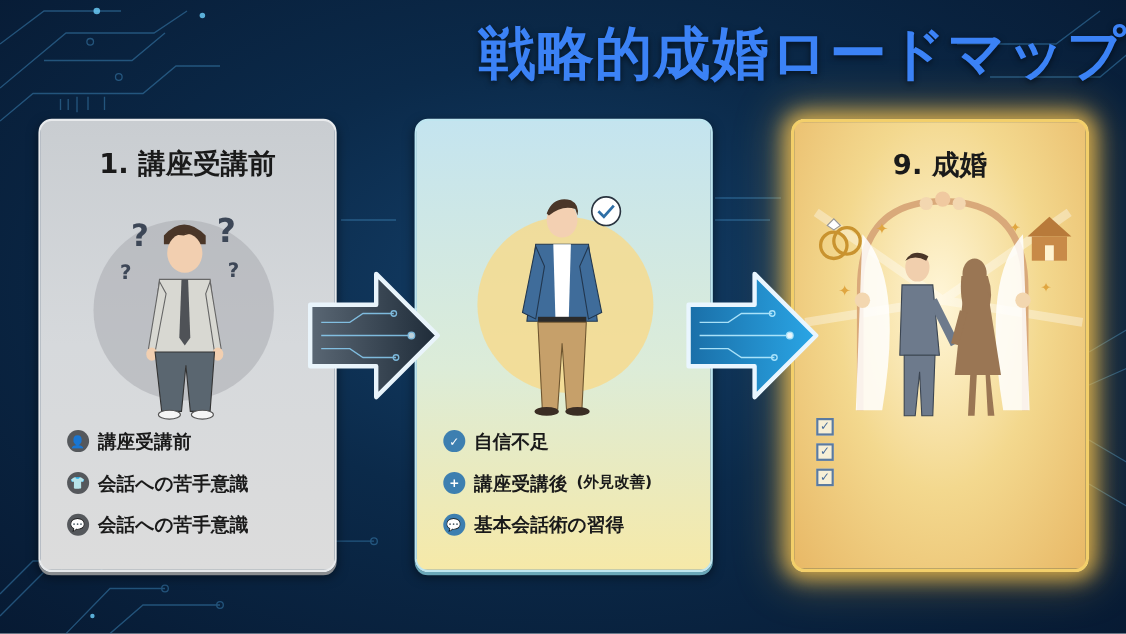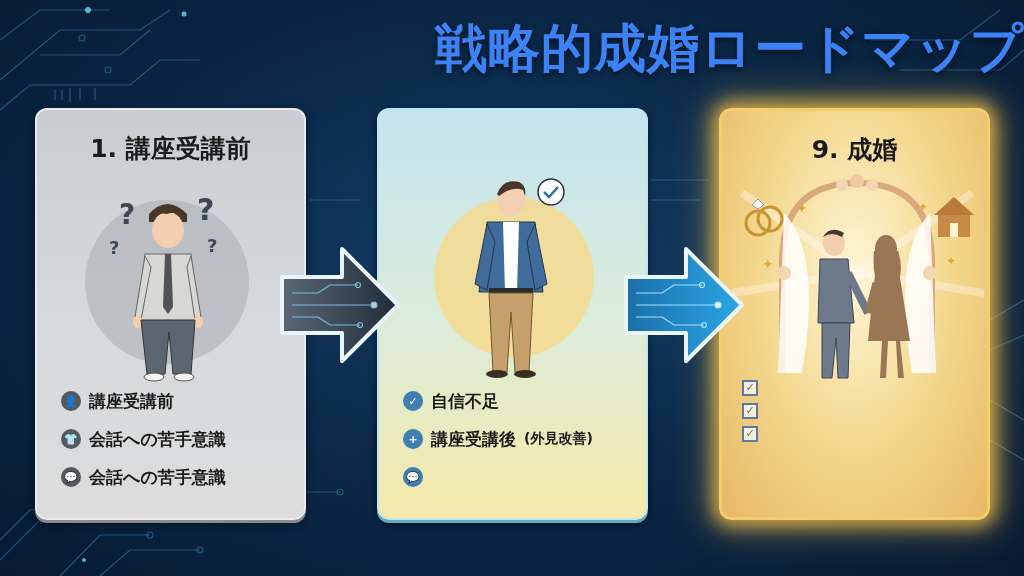--- a/index.html
+++ b/index.html
@@ -199,20 +199,21 @@
       <span class="ico">✓</span>
       <span>自信不足</span>
     </div>
     <div class="item">
       <span class="ico">+</span>
       <span>講座受講後</span>
       <span class="small">(外見改善)</span>
     </div>
     <div class="item">
       <span class="ico">💬</span>
+      <span>基本会話術の習得</span>
     </div>
   </div>
 </div>
 
 <svg class="arrow" style="left:622px; top:245px;" width="124" height="120" viewBox="0 0 124 120">
   <defs>
     <linearGradient id="a2" x1="0" y1="0" x2="1" y2="0">
       <stop offset="0" stop-color="#1a6fa8"></stop>
       <stop offset="1" stop-color="#2aa6e6"></stop>
     </linearGradient>

